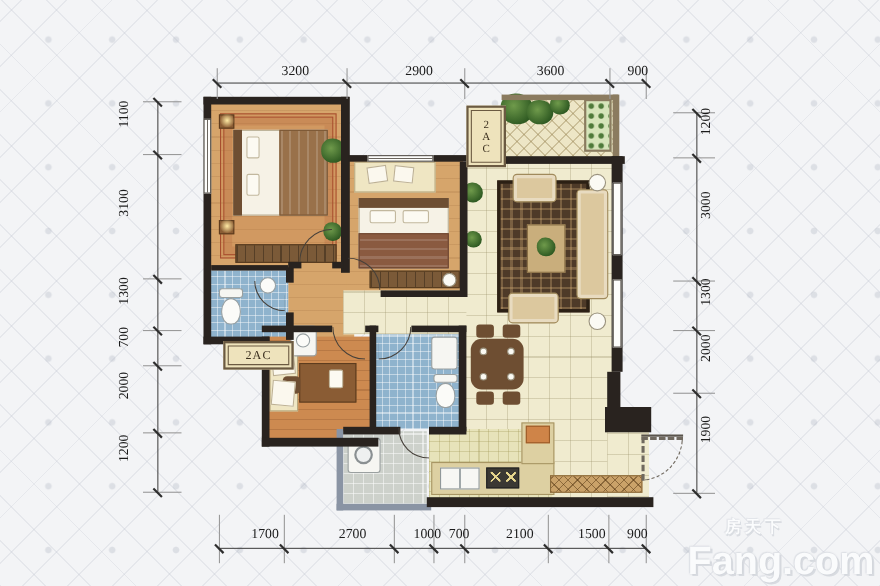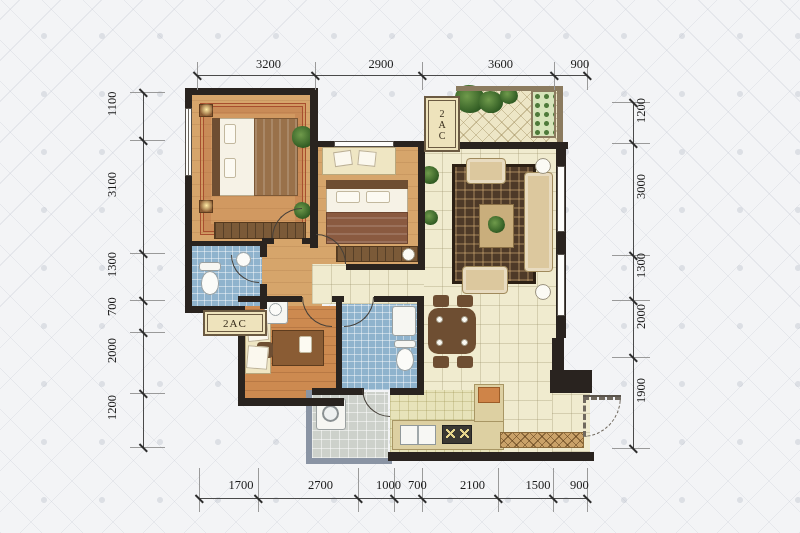--- a/index.html
+++ b/index.html
@@ -291,13 +291,17 @@
       <div class="dim-label" style="left: 642px; top: 402.5px; width: 0px; height: 16px; transform: translate(-50%, -50%) rotate(-90deg);">1900</div>
     </div>
 
   <div class="ac-box ac-v" style="left:424px;top:96px;width:32px;height:52px;">
     <span>2AC</span>
   </div>
   <div class="ac-box ac-h" style="left:203px;top:310px;width:60px;height:22px;">
     <span>2AC</span>
   </div>
 
+  <div class="wm">
+    <span class="wm-cn">房天下</span>
+    <span class="wm-en">Fang.com</span>
+  </div>
 </div>
 
 </body></html>

